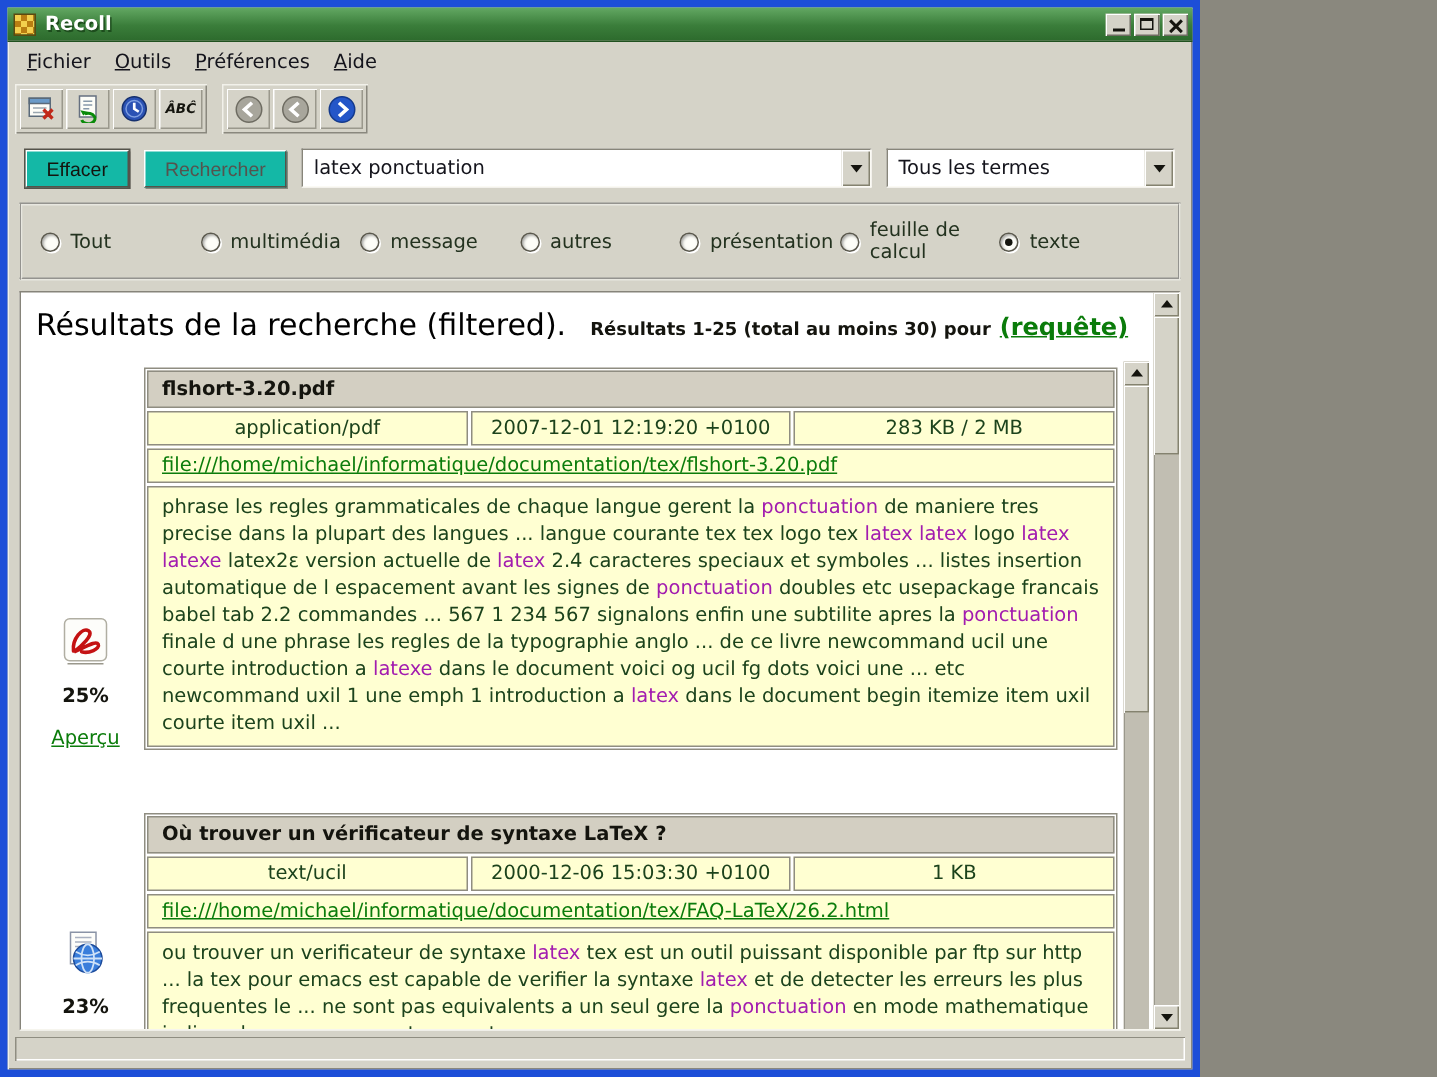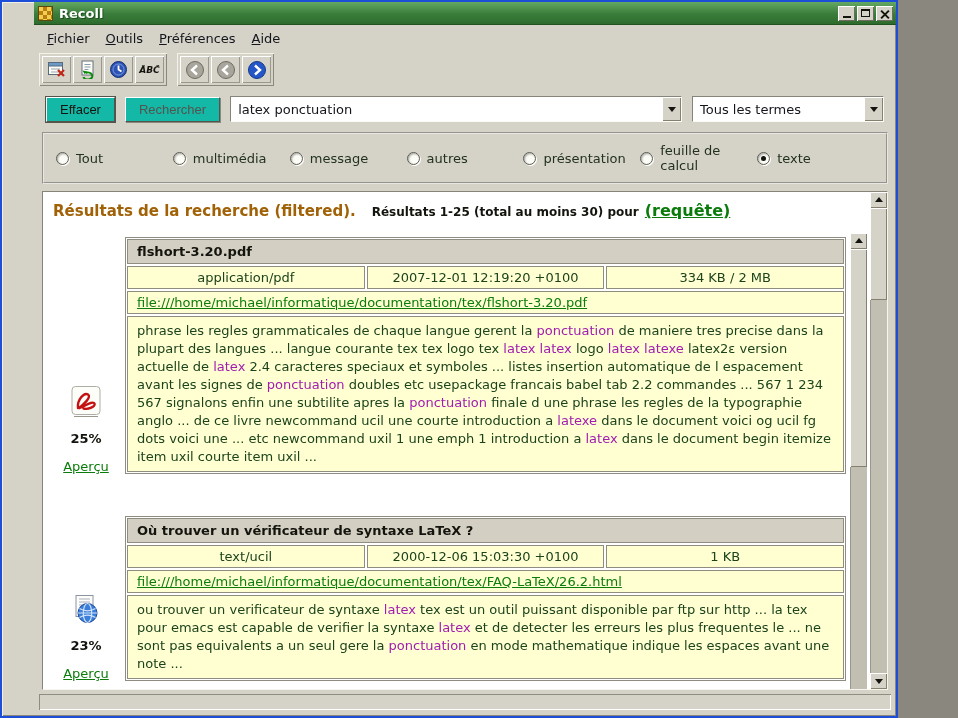--- a/index.html
+++ b/index.html
@@ -1,21 +1,21 @@
 <!DOCTYPE html>
 <html><head>
 <meta charset="utf-8">
 <style>
   * { box-sizing: border-box; margin: 0; padding: 0; }
   html, body { width: 958px; height: 718px; }
   body { font-family: "DejaVu Sans", "Liberation Sans", sans-serif; background: #8a887e; overflow: hidden; }
 
-  .window { width: 898px; height: 718px; background: #d5d3c8; border: 2px solid #1d4ed8;
+  .window { width: 800px; height: 718px; background: #d5d3c8; border: 5px solid #1d4ed8;
             box-shadow: inset 1px 1px 0 #f0efe8, inset -1px -1px 0 #8a887e;
-            display: flex; flex-direction: column; padding-left: 32px; }
+            display: flex; flex-direction: column; }
 
   
   .titlebar { height: 23px; flex: 0 0 23px; display: flex; align-items: center; gap: 6px;
               padding: 0 3px 0 4px; background: linear-gradient(180deg, #63a863 0%, #3a7d3a 55%, #2d6b2d 100%);
               border-bottom: 1px solid #20511f; }
   .app-icon { width: 15px; height: 15px; border: 1px solid #5a4a10;
               background: repeating-conic-gradient(#b97e12 0% 25%, #f2cf4e 25% 50%);
               background-size: 8px 8px; }
   .title { color: #ffffff; font-weight: bold; font-size: 13px; text-shadow: 1px 1px 0 #1d4d1d; }
   .win-buttons { margin-left: auto; display: flex; gap: 2px; }
@@ -72,21 +72,21 @@
            position: relative; }
   .radio.checked::after { content: ""; position: absolute; left: 3px; top: 3px; width: 5px; height: 5px;
            border-radius: 50%; background: #14140e; }
 
   
   .results-area { flex: 1; margin: 0 8px; background: #ffffff; position: relative; overflow: hidden;
                   border-top: 1px solid #86847a; border-left: 1px solid #86847a;
                   border-bottom: 1px solid #f6f5ee; border-right: 1px solid #f6f5ee;
                   display: flex; flex-direction: column; padding-right: 17px; }
   .results-header { padding: 9px 6px 13px 10px; }
-  .results-title { font-size: 15px; font-weight: bold; color: #a16207; margin-right: 16px; }
+  .results-title { font-size: 20px; font-weight: normal; color: #000000; margin-right: 16px; }
   .results-summary { font-size: 12px; font-weight: bold; color: #14140e; margin-right: 6px; }
   .query-link { font-size: 16px; font-weight: bold; color: #0b7c0b; text-decoration: underline; cursor: pointer; }
 
   .entries { flex: 1; position: relative; padding: 4px 24px 0 14px; }
 
   .entry { display: flex; gap: 10px; margin-bottom: 42px; }
   .entry-gutter { width: 58px; min-width: 58px; display: flex; flex-direction: column;
                   align-items: center; justify-content: flex-end; gap: 13px; }
   .relevance { font-size: 13px; font-weight: bold; color: #14140e; }
   .green-link { font-size: 13px; color: #0b7c0b; text-decoration: underline; cursor: pointer; }
@@ -264,21 +264,21 @@
               <path d="M4 31.5 h24" stroke="#9a988c"></path>
             </svg>
           <span class="relevance">25%</span>
           <a class="green-link">Aperçu</a>
         </div>
         <div class="entry-table">
           <div class="et-header">flshort-3.20.pdf</div>
           <div class="et-info">
             <div class="et-cell">application/pdf</div>
             <div class="et-cell">2007-12-01 12:19:20 +0100</div>
-            <div class="et-cell">334 KB / 2 MB</div>
+            <div class="et-cell">283 KB / 2 MB</div>
           </div>
           <div class="et-url">
             <a class="green-link">file:///home/michael/informatique/documentation/tex/flshort-3.20.pdf</a>
           </div>
           <div class="et-abstract"><span>phrase les regles grammaticales de chaque langue gerent la </span><span class="hl">ponctuation</span><span> de maniere tres precise dans la plupart des langues ... langue courante tex tex logo tex </span><span class="hl">latex latex</span><span> logo </span><span class="hl">latex latexe</span><span> latex2ε version actuelle de </span><span class="hl">latex</span><span> 2.4 caracteres speciaux et symboles ... listes insertion automatique de l espacement avant les signes de </span><span class="hl">ponctuation</span><span> doubles etc usepackage francais babel tab 2.2 commandes ... 567 1 234 567 signalons enfin une subtilite apres la </span><span class="hl">ponctuation</span><span> finale d une phrase les regles de la typographie anglo ... de ce livre newcommand ucil une courte introduction a </span><span class="hl">latexe</span><span> dans le document voici og ucil fg dots voici une ... etc newcommand uxil 1 une emph 1 introduction a </span><span class="hl">latex</span><span> dans le document begin itemize item uxil courte item uxil ...</span></div>
         </div>
       </div>
 
       <div class="entry">
         <div class="entry-gutter">

